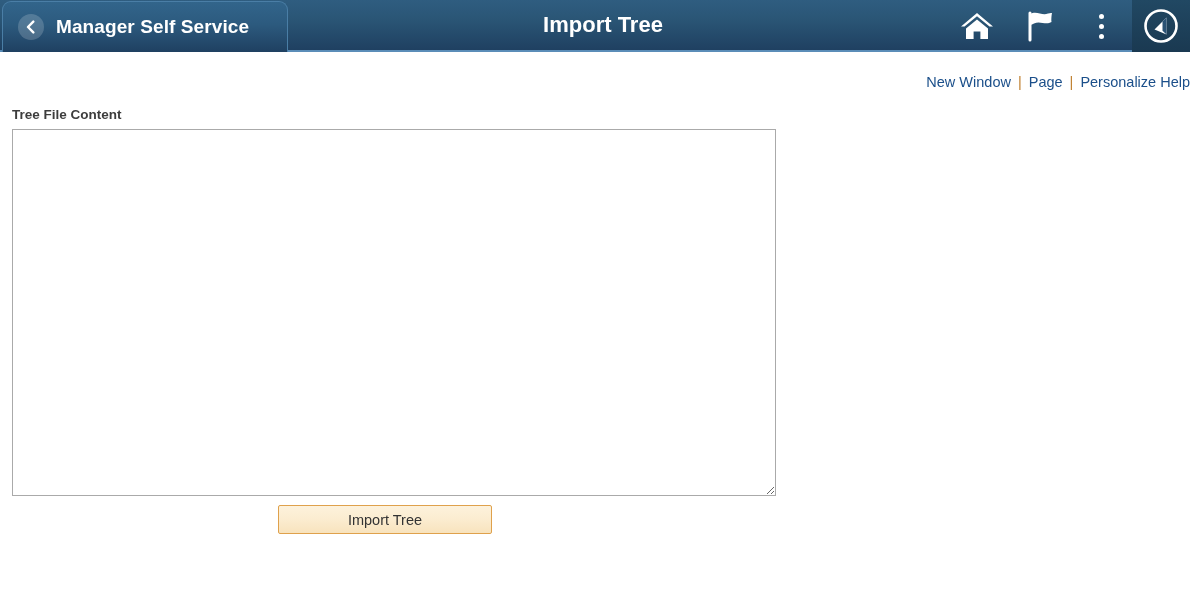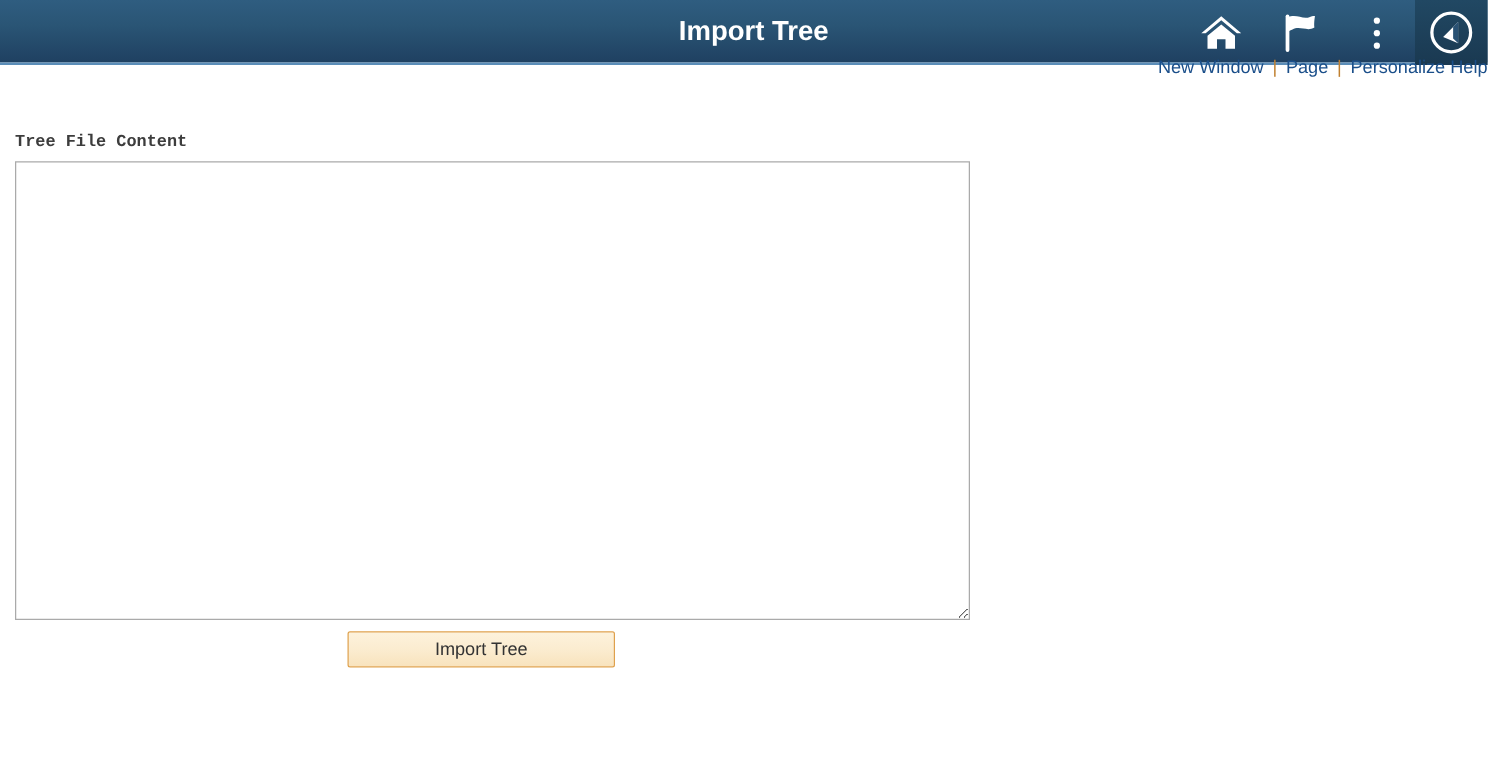--- a/index.html
+++ b/index.html
@@ -101,21 +101,21 @@
     background: linear-gradient(to bottom, #214863 0%, #1a3951 100%);
   }
   .hdr-icon-btn svg { display: block; }
   .dots { display: flex; flex-direction: column; gap: 5px; align-items: center; }
   .dot { width: 5px; height: 5px; border-radius: 50%; background: #ffffff; }
 
   
   .link-bar {
     position: absolute;
     right: 0px;
-    top: 42px;
+    top: 70px;
     height: 24px;
     display: flex;
     align-items: center;
     white-space: nowrap;
     overflow: hidden;
     width: 294px;
     justify-content: flex-end;
   }
   .plink {
     color: #1b4f8a;
@@ -130,21 +130,20 @@
   }
 
   
   .field-label {
     position: absolute;
     left: 12px;
     top: 107px;
     font-size: 13.5px;
     font-weight: bold;
     color: #3d3d3d;
-    font-family: Liberation Mono, monospace;
   }
 
   .tree-textarea {
     position: absolute;
     left: 12px;
     top: 129px;
     width: 764px;
     height: 367px;
     border: 1px solid #aaaaaa;
     background: #ffffff;
@@ -173,20 +172,28 @@
     cursor: pointer;
     box-sizing: border-box;
     padding: 0;
   }
 </style>
 </head>
 <body>
 
 <div class="ps-header">
 
+  <div class="back-panel">
+    <span class="back-chevron">
+      <svg width="14" height="14" viewBox="0 0 14 14">
+        <path d="M9.3 1.6 L4 7 L9.3 12.4" fill="none" stroke="#ffffff" stroke-width="2.4" stroke-linecap="round" stroke-linejoin="round"></path>
+      </svg>
+    </span>
+    <span class="back-label">Manager Self Service</span>
+  </div>
 
   <div class="header-title">Import Tree</div>
 
   <div class="header-icons">
 
     <div class="hdr-icon-btn">
       <svg width="34" height="30" viewBox="0 0 34 30">
         <path d="M17 2 L33 15.5 L29.5 15.5 L17 5.2 L4.5 15.5 L1 15.5 Z" fill="#ffffff"></path>
         <path d="M17 8.5 L28 17.6 L28 28 L20.4 28 L20.4 20.4 L13.6 20.4 L13.6 28 L6 28 L6 17.6 Z" fill="#ffffff"></path>
       </svg>

